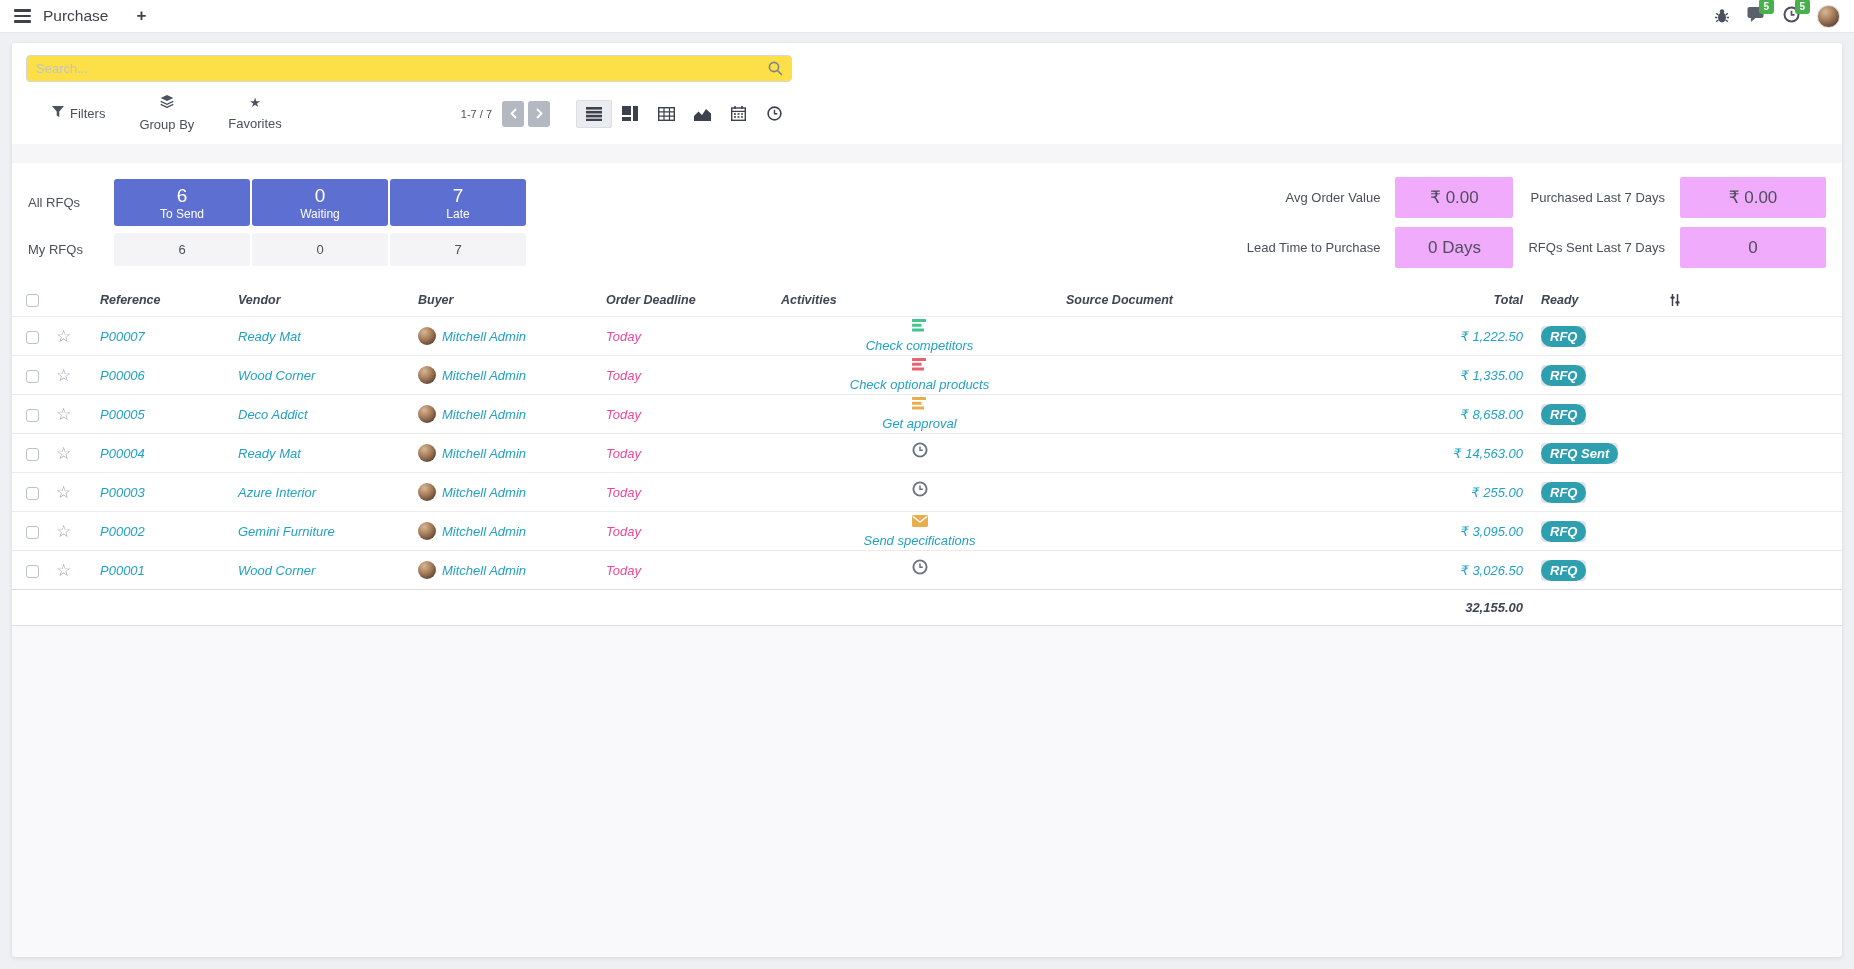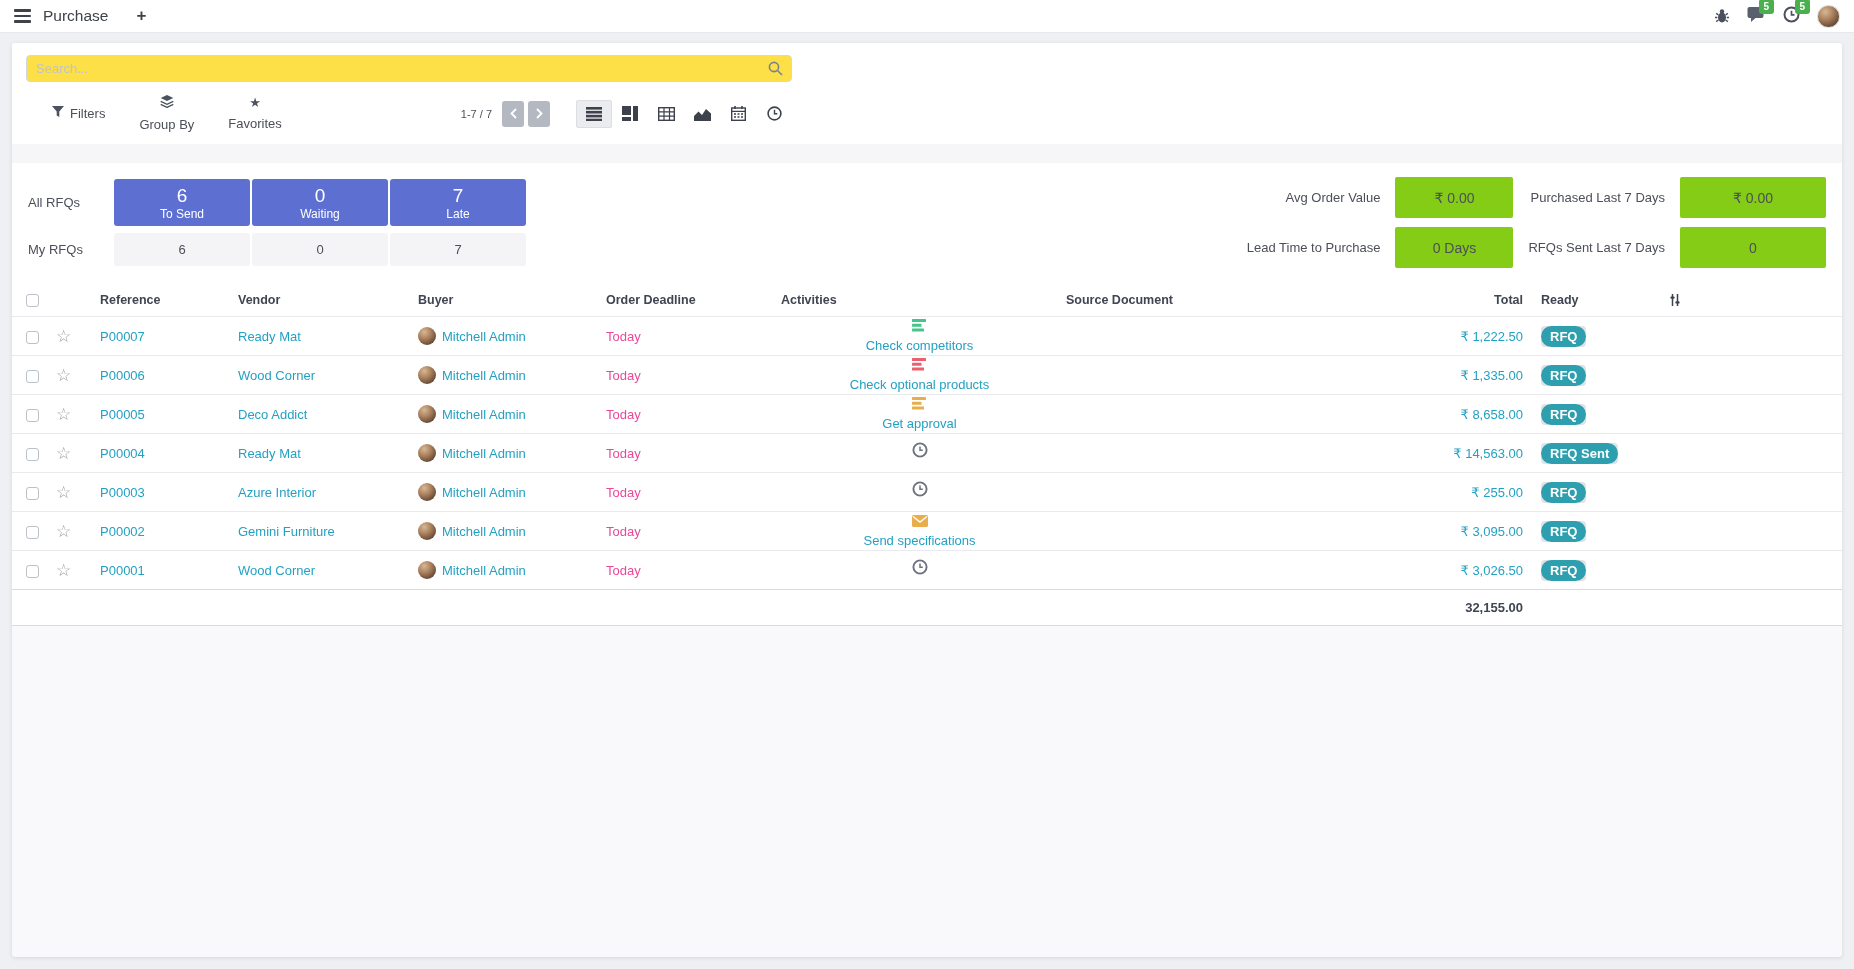--- a/index.html
+++ b/index.html
@@ -79,24 +79,24 @@
   .dashboard { background:#fff; padding:14px 16px 16px; display:flex; justify-content:space-between; border-bottom:0; }
   .dash-left { display:grid; grid-template-columns:84px 136px 136px 136px; gap:2px; align-items:center; }
   .dash-label { font-size:13px; color:#4c4f5a; }
   .tile { border-radius:3px; display:flex; flex-direction:column; align-items:center; justify-content:center; cursor:pointer; }
   .tile.blue { background:#5d70d2; color:#fff; height:47px; }
   .tile.blue .tile-num { font-size:19px; line-height:1.15; }
   .tile.blue .tile-cap { font-size:12px; }
   .tile.gray { background:#f4f4f7; color:#4c4f5a; height:33px; font-size:13px; }
   .dash-right { display:grid; grid-template-columns:auto 118px auto 146px; column-gap:15px; row-gap:9px; align-items:center; margin-right:0; }
   .kpi-label { text-align:right; font-size:13px; color:#4c4f5a; }
-  .kpi-value { background:#84cc16; border-radius:2px; height:41px; display:flex; align-items:center; justify-content:center; font-size:14px; color:#4c4f5a; }
+  .kpi-value { background:#f0abfc; border-radius:2px; height:41px; display:flex; align-items:center; justify-content:center; font-size:17px; color:#4c4f5a; }
   
   .table-wrap { background:#fff; padding-bottom:0; }
-  table { width:100%; border-collapse:collapse; table-layout:fixed; }
+  table { width:100%; border-collapse:collapse; table-layout:fixed;font-style:italic; }
   th { font-weight:600; font-size:12.5px; color:#3f4551; text-align:left; padding:9px 4px; }
   td { font-size:13px; padding:0 4px; height:39px; border-top:1px solid #e9e9ee; }
   tr.sum-row td { border-top:1px solid #d9dbe0; border-bottom:1px solid #d9dbe0; height:36px; }
   .c-total, th.c-total { text-align:right; padding-right:14px; }
   .cb {
     display:inline-block; width:13px; height:13px; border:1px solid #bcc0c8; border-radius:3px;
     background:#fff; cursor:pointer; vertical-align:middle;
   }
   .star { color:#9aa0aa; font-size:17px; cursor:pointer; }
   a.teal { color:#23a1c2; text-decoration:none; cursor:pointer; }

